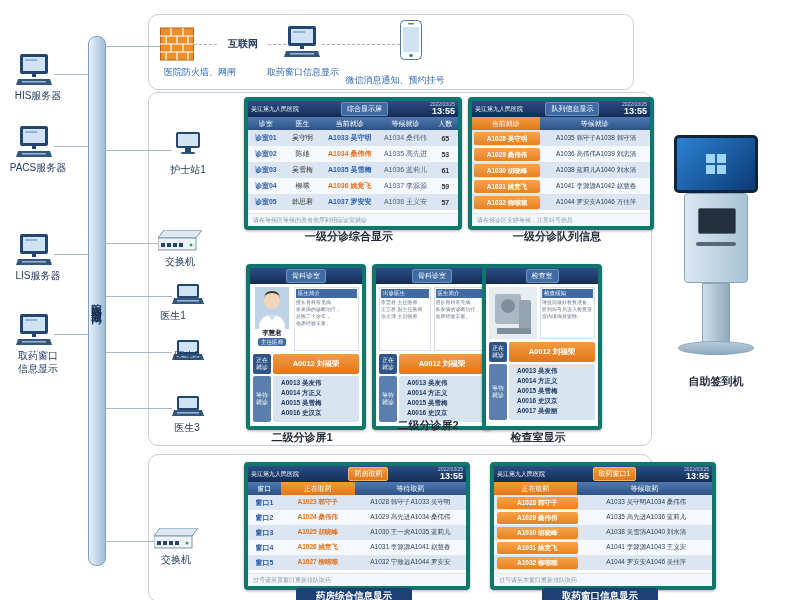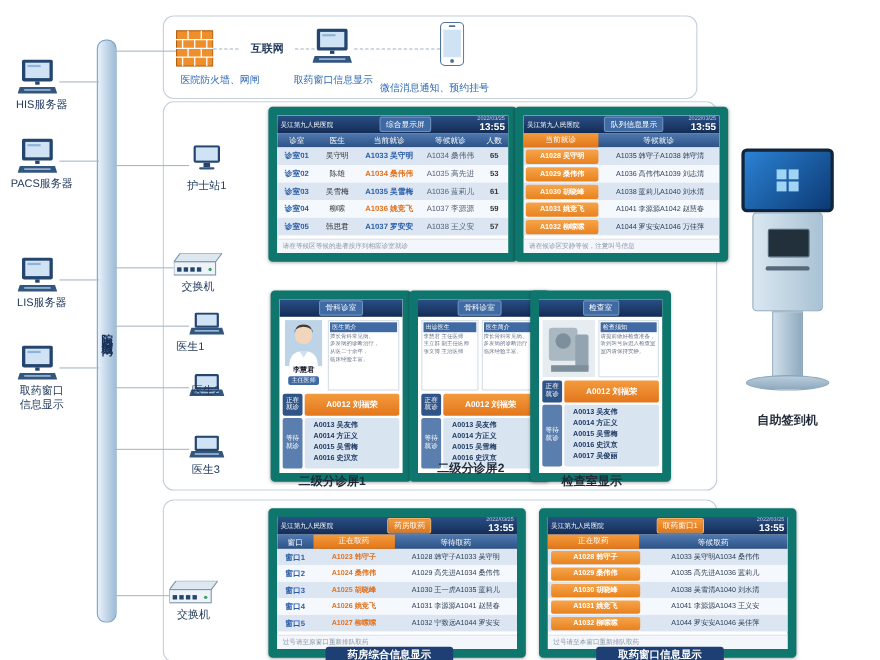--- a/index.html
+++ b/index.html
@@ -15,21 +15,21 @@
   .sidelabel{position:absolute;font-size:10px;color:#223a5e;text-align:center;line-height:1.25;}
   .toplabel{position:absolute;font-size:9px;color:#2d68b5;text-align:center;font-weight:normal;}
   .netlabel{position:absolute;font-size:10px;color:#223a5e;font-weight:bold;background:#fff;
     padding:0 3px;text-align:center;}
   .lanbar{position:absolute;left:88px;top:36px;width:16px;height:528px;border:1px solid #7aa0c4;
     border-radius:8px;background:linear-gradient(90deg,#e8f1fa,#9fbcd8);display:flex;
     align-items:center;justify-content:center;}
   .lanbar span{writing-mode:vertical-rl;font-size:10.5px;font-weight:bold;color:#17315a;
     letter-spacing:3px;}
   
-  .screen{position:absolute;border:8px solid #0f766e;border-radius:4px;background:#fff;
+  .screen{position:absolute;border:4px solid #0f766e;border-radius:4px;background:#fff;
     overflow:hidden;box-shadow:0 1px 3px rgba(0,0,0,.3);}
   .schead{height:16px;background:linear-gradient(#2a4f86,#142c55);display:flex;align-items:center;
     justify-content:space-between;padding:0 3px;color:#fff;}
   .schead.center{justify-content:center;}
   .hosp{font-size:6px;white-space:nowrap;}
   .sctitle{font-size:7px;padding:1px 5px;border-radius:2px;white-space:nowrap;color:#fff;}
   .sctitle.blue{background:#3f6aa3;border:1px solid #6d92bf;}
   .sctitle.orange{background:linear-gradient(#f59b3c,#e0761a);border:1px solid #f7b46a;}
   .sctime{display:flex;flex-direction:column;align-items:flex-end;line-height:1;}
   .scdate{font-size:5px;color:#c6d3e6;}
@@ -318,20 +318,21 @@
         <div class="trow s1row r-even">
           <span class="c-room" style="width:17%">诊室05</span>
           <span class="c-doc" style="width:18%">韩思君</span>
           <span class="c-cur" style="width:27%">A1037 罗安安</span>
           <span class="c-wait" style="width:26%">A1038 王义安</span>
           <span class="c-n" style="width:12%">57</span>
         </div>
       </div>
     <div class="ticker">请在等候区等候的患者按序到相应诊室就诊</div>
   </div>
+  <div class="caption" style="left:244px;top:229px;width:210px">一级分诊综合显示</div>
 
   <div class="screen" style="left:468px;top:97px;width:178px;height:125px">
     <div class="schead">
       <span class="hosp">吴江第九人民医院</span>
       <span class="sctitle blue">队列信息显示</span>
       <span class="sctime">
         <span class="scdate">2022/03/25</span>
         <span class="scclock">13:55</span>
       </span>
     </div>
@@ -371,20 +372,21 @@
 
         <div class="trow s2row r-even">
           <span class="chip2" style="width:38%">A1032 柳嗦嗦</span>
           <span class="wpair" style="width:62%">
             <i>A1044 罗安安</i><i>A1046 万佳萍</i>
           </span>
         </div>
       </div>
     <div class="ticker">请在候诊区安静等候，注意叫号信息</div>
   </div>
+  <div class="caption" style="left:468px;top:229px;width:178px">一级分诊队列信息</div>
 
   <div class="screen" style="left:246px;top:264px;width:112px;height:158px">
     <div class="schead center">
       <span class="sctitle blue">骨科诊室</span>
     </div>
     <div class="s3top" style="height:64px">
       <div class="s3left">
         <svg width="34" height="42" viewBox="0 0 34 42">
             <use href="#ic-avatar"></use>
           </svg>

